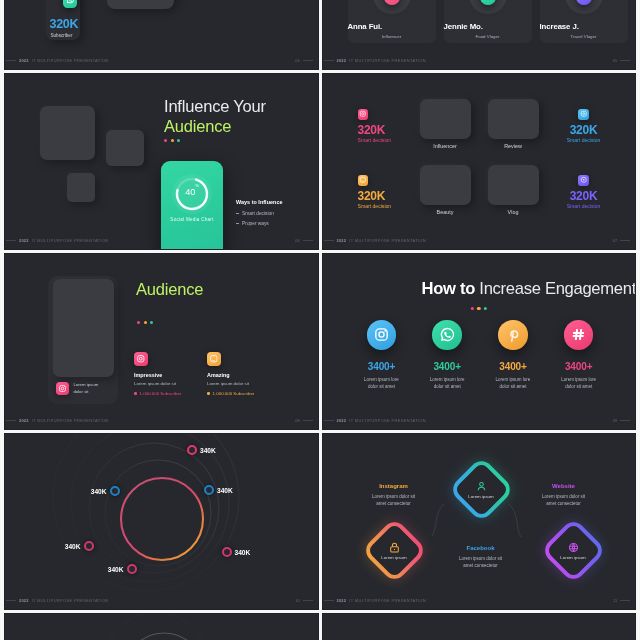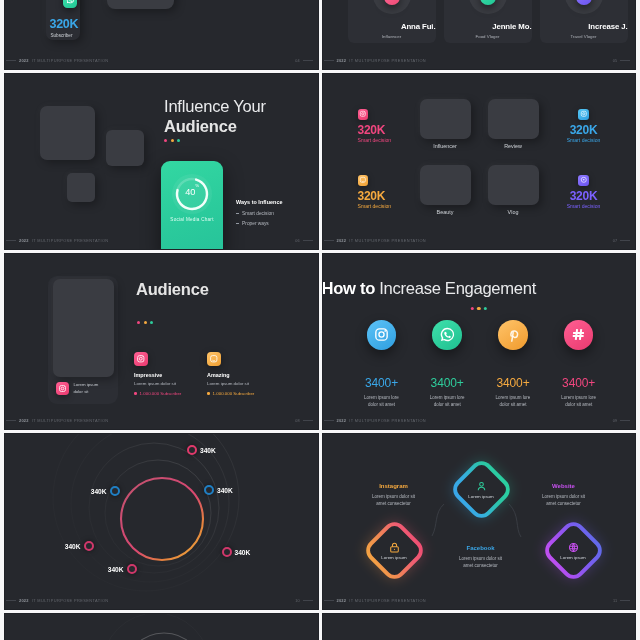--- a/index.html
+++ b/index.html
@@ -15,21 +15,21 @@
   .foot .fl{display:flex;align-items:center;gap:3px;}
   .foot .brand{font-size:4px;font-weight:700;color:#8f939a;letter-spacing:.2px;}
   .foot .sub{font-size:3.9px;color:#64676e;letter-spacing:.4px;}
   .foot .pg{font-size:3.8px;color:#63666d;}
   .foot .dash{width:10px;height:1px;background:#41444b;}
   .ic svg,.circ svg{display:block;}
   .dots{display:flex;gap:3.4px;}
   .dots i{width:3.2px;height:3.2px;border-radius:50%;display:block;}
   
   .title-lg{font-size:16.5px;color:#e9eaec;font-weight:300;line-height:1.22;letter-spacing:-.2px;}
-  .title-lg b{font-weight:700;color:#e5e5e5;}
+  .title-lg b{font-weight:400;color:#bef264;}
   .sq{position:absolute;background:#3a3c42;border-radius:7px;
       box-shadow: -2px -2px 6px rgba(255,255,255,0.028), 3px 3px 9px rgba(0,0,0,0.3);}
 
   
   .s-influence .sq1{left:35.5px;top:33px;width:55.5px;height:54px;}
   .s-influence .sq2{left:102px;top:57px;width:37.5px;height:35.5px;border-radius:6px;}
   .s-influence .sq3{left:62.7px;top:100px;width:28px;height:28.5px;border-radius:5px;}
   .s-influence .head{position:absolute;left:160px;top:23px;}
   .s-influence .dots{position:absolute;left:160px;top:66px;}
   .phone{position:absolute;left:157px;top:88px;width:62px;height:98px;border-radius:9px;
@@ -51,21 +51,21 @@
   .s-cards .badge{position:absolute;left:59px;top:98px;width:14px;height:17px;border-radius:4.5px;display:flex;align-items:center;justify-content:center;overflow:hidden;
       background:linear-gradient(145deg,#44e6b0,#1fc694);box-shadow:0 3px 7px rgba(0,0,0,.4);}
   .s-cards .num{position:absolute;left:45.5px;top:124px;font-size:12.5px;font-weight:700;color:#3aa7e8;letter-spacing:-.3px;}
   .s-cards .sublbl{position:absolute;left:46.5px;top:140px;font-size:4.6px;color:#cfd3d8;}
 
   
   .s-team .member{position:absolute;top:62px;width:88px;height:88px;background:#2d2f35;border-radius:6px;}
   .s-team .av{position:absolute;top:96px;width:16px;height:16px;border-radius:50%;
       box-shadow:0 3px 8px rgba(0,0,0,.5);}
   .s-team .avback{position:absolute;top:83px;width:38px;height:38px;border-radius:50%;background:#3a3c42;}
-  .s-team .nm{position:absolute;top:129px;width:88px;text-align:right;font-size:7.8px;font-weight:700;color:#fff;letter-spacing:-.1px;}
+  .s-team .nm{position:absolute;top:129px;width:88px;text-align:left;font-size:7.8px;font-weight:700;color:#fff;letter-spacing:-.1px;}
   .s-team .rl{position:absolute;top:141px;width:88px;text-align:center;font-size:4.4px;color:#b0b4bb;}
 
   
   .s-grid .gcard{position:absolute;width:51px;height:40px;background:#3a3c42;border-radius:7px;
       box-shadow:-2px -2px 6px rgba(255,255,255,.035), 3px 3px 9px rgba(0,0,0,.33);}
   .s-grid .gcap{position:absolute;width:51px;text-align:center;font-size:5.4px;color:#cfd3d8;}
   .s-grid .st{position:absolute;width:60px;}
   .s-grid .st .ic{width:10.5px;height:10.5px;border-radius:3.2px;display:flex;align-items:center;
       justify-content:center;overflow:hidden;box-shadow:0 2px 6px rgba(0,0,0,.35);}
   .s-grid .st .vl{font-size:12px;font-weight:700;letter-spacing:-.25px;margin-top:4.3px;line-height:1;}
@@ -83,27 +83,27 @@
   .s-impress .dots{position:absolute;left:133px;top:68px;}
   .s-impress .feat{position:absolute;top:99px;width:86px;}
   .s-impress .feat .ic{width:13.5px;height:13.5px;border-radius:4px;display:flex;align-items:center;
       justify-content:center;overflow:hidden;box-shadow:0 2px 7px rgba(0,0,0,.35);}
   .s-impress .feat .ft{font-size:5.4px;font-weight:700;color:#fff;margin-top:6px;}
   .s-impress .feat .fd{font-size:4.4px;color:#b6bac1;margin-top:3.2px;}
   .s-impress .feat .fm{font-size:4.4px;margin-top:5.5px;display:flex;gap:3px;align-items:center;}
   .s-impress .feat .fm i{width:2.6px;height:2.6px;border-radius:50%;display:block;}
 
   
-  .s-eng .head{position:absolute;left:0;right:0;top:26px;text-align:left;font-size:16.6px;font-weight:300;color:#e9eaec;letter-spacing:-.3px;}
+  .s-eng .head{position:absolute;left:0;right:0;top:26px;text-align:right;font-size:16.6px;font-weight:300;color:#e9eaec;letter-spacing:-.3px;}
   .s-eng .head b{font-weight:700;color:#fff;}
   .s-eng .dots{position:absolute;left:50%;top:54px;transform:translateX(-50%);}
   .s-eng .col{position:absolute;top:67px;width:68px;text-align:center;}
   .s-eng .circ{width:29.5px;height:29.5px;border-radius:50%;margin:0 auto;display:flex;align-items:center;justify-content:center;
       box-shadow:0 5px 12px rgba(0,0,0,.42);}
-  .s-eng .vl{font-size:12px;font-weight:400;margin-top:26px;letter-spacing:-.1px;}
+  .s-eng .vl{font-size:10px;font-weight:700;margin-top:11px;letter-spacing:-.1px;}
   .s-eng .dsc{font-size:4.5px;color:#b6bac1;margin-top:4px;line-height:1.6;}
 
   
   .s-mind .node{position:absolute;display:flex;align-items:center;gap:3px;transform:translateY(-50%);}
   .s-mind .node .dot{width:10px;height:10px;border-radius:50%;border:2px solid;flex:none;
       box-shadow:0 0 5px rgba(0,0,0,.5);}
   .s-mind .node .nv{font-size:6.6px;font-weight:700;color:#fff;white-space:nowrap;}
   .s-mind .cen{position:absolute;left:158px;top:93px;transform:translate(-50%,-50%);text-align:center;width:100px;}
   .s-mind .cen .cv{font-size:12.8px;font-weight:700;color:#e1456f;letter-spacing:.1px;line-height:1;}
   .s-mind .cen .cl{font-size:4.2px;color:#a9adb5;margin-top:2px;}

